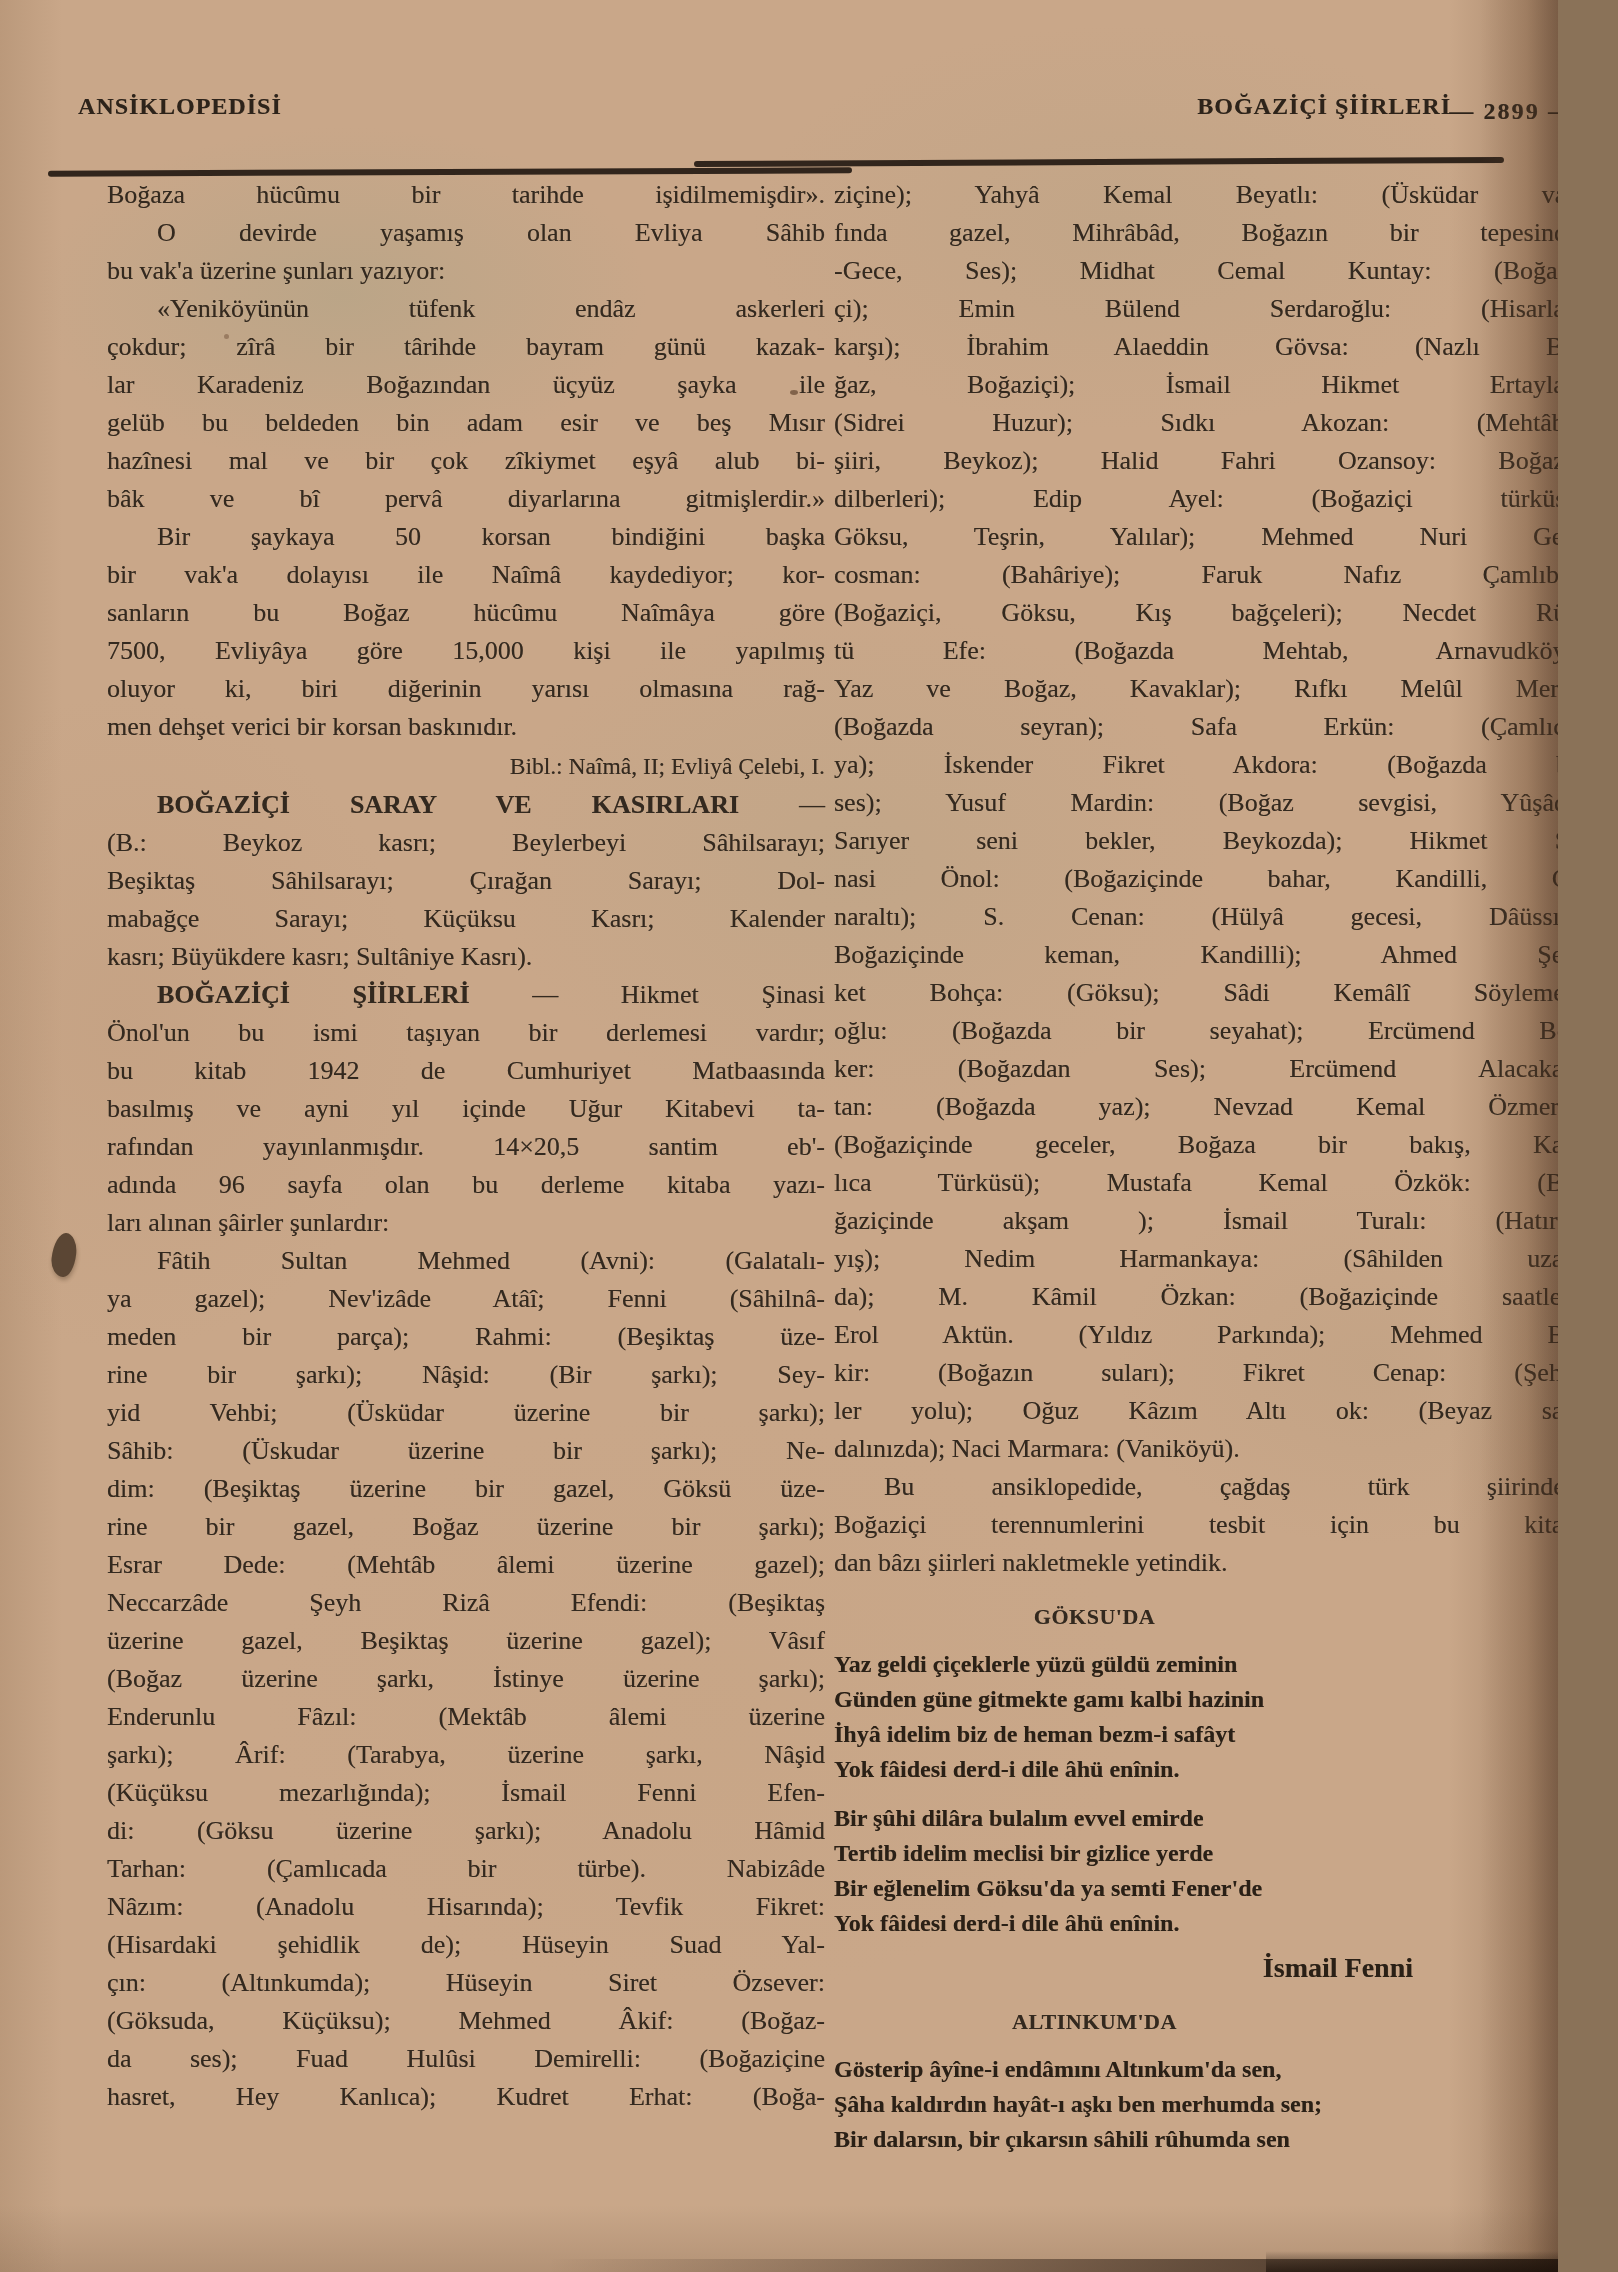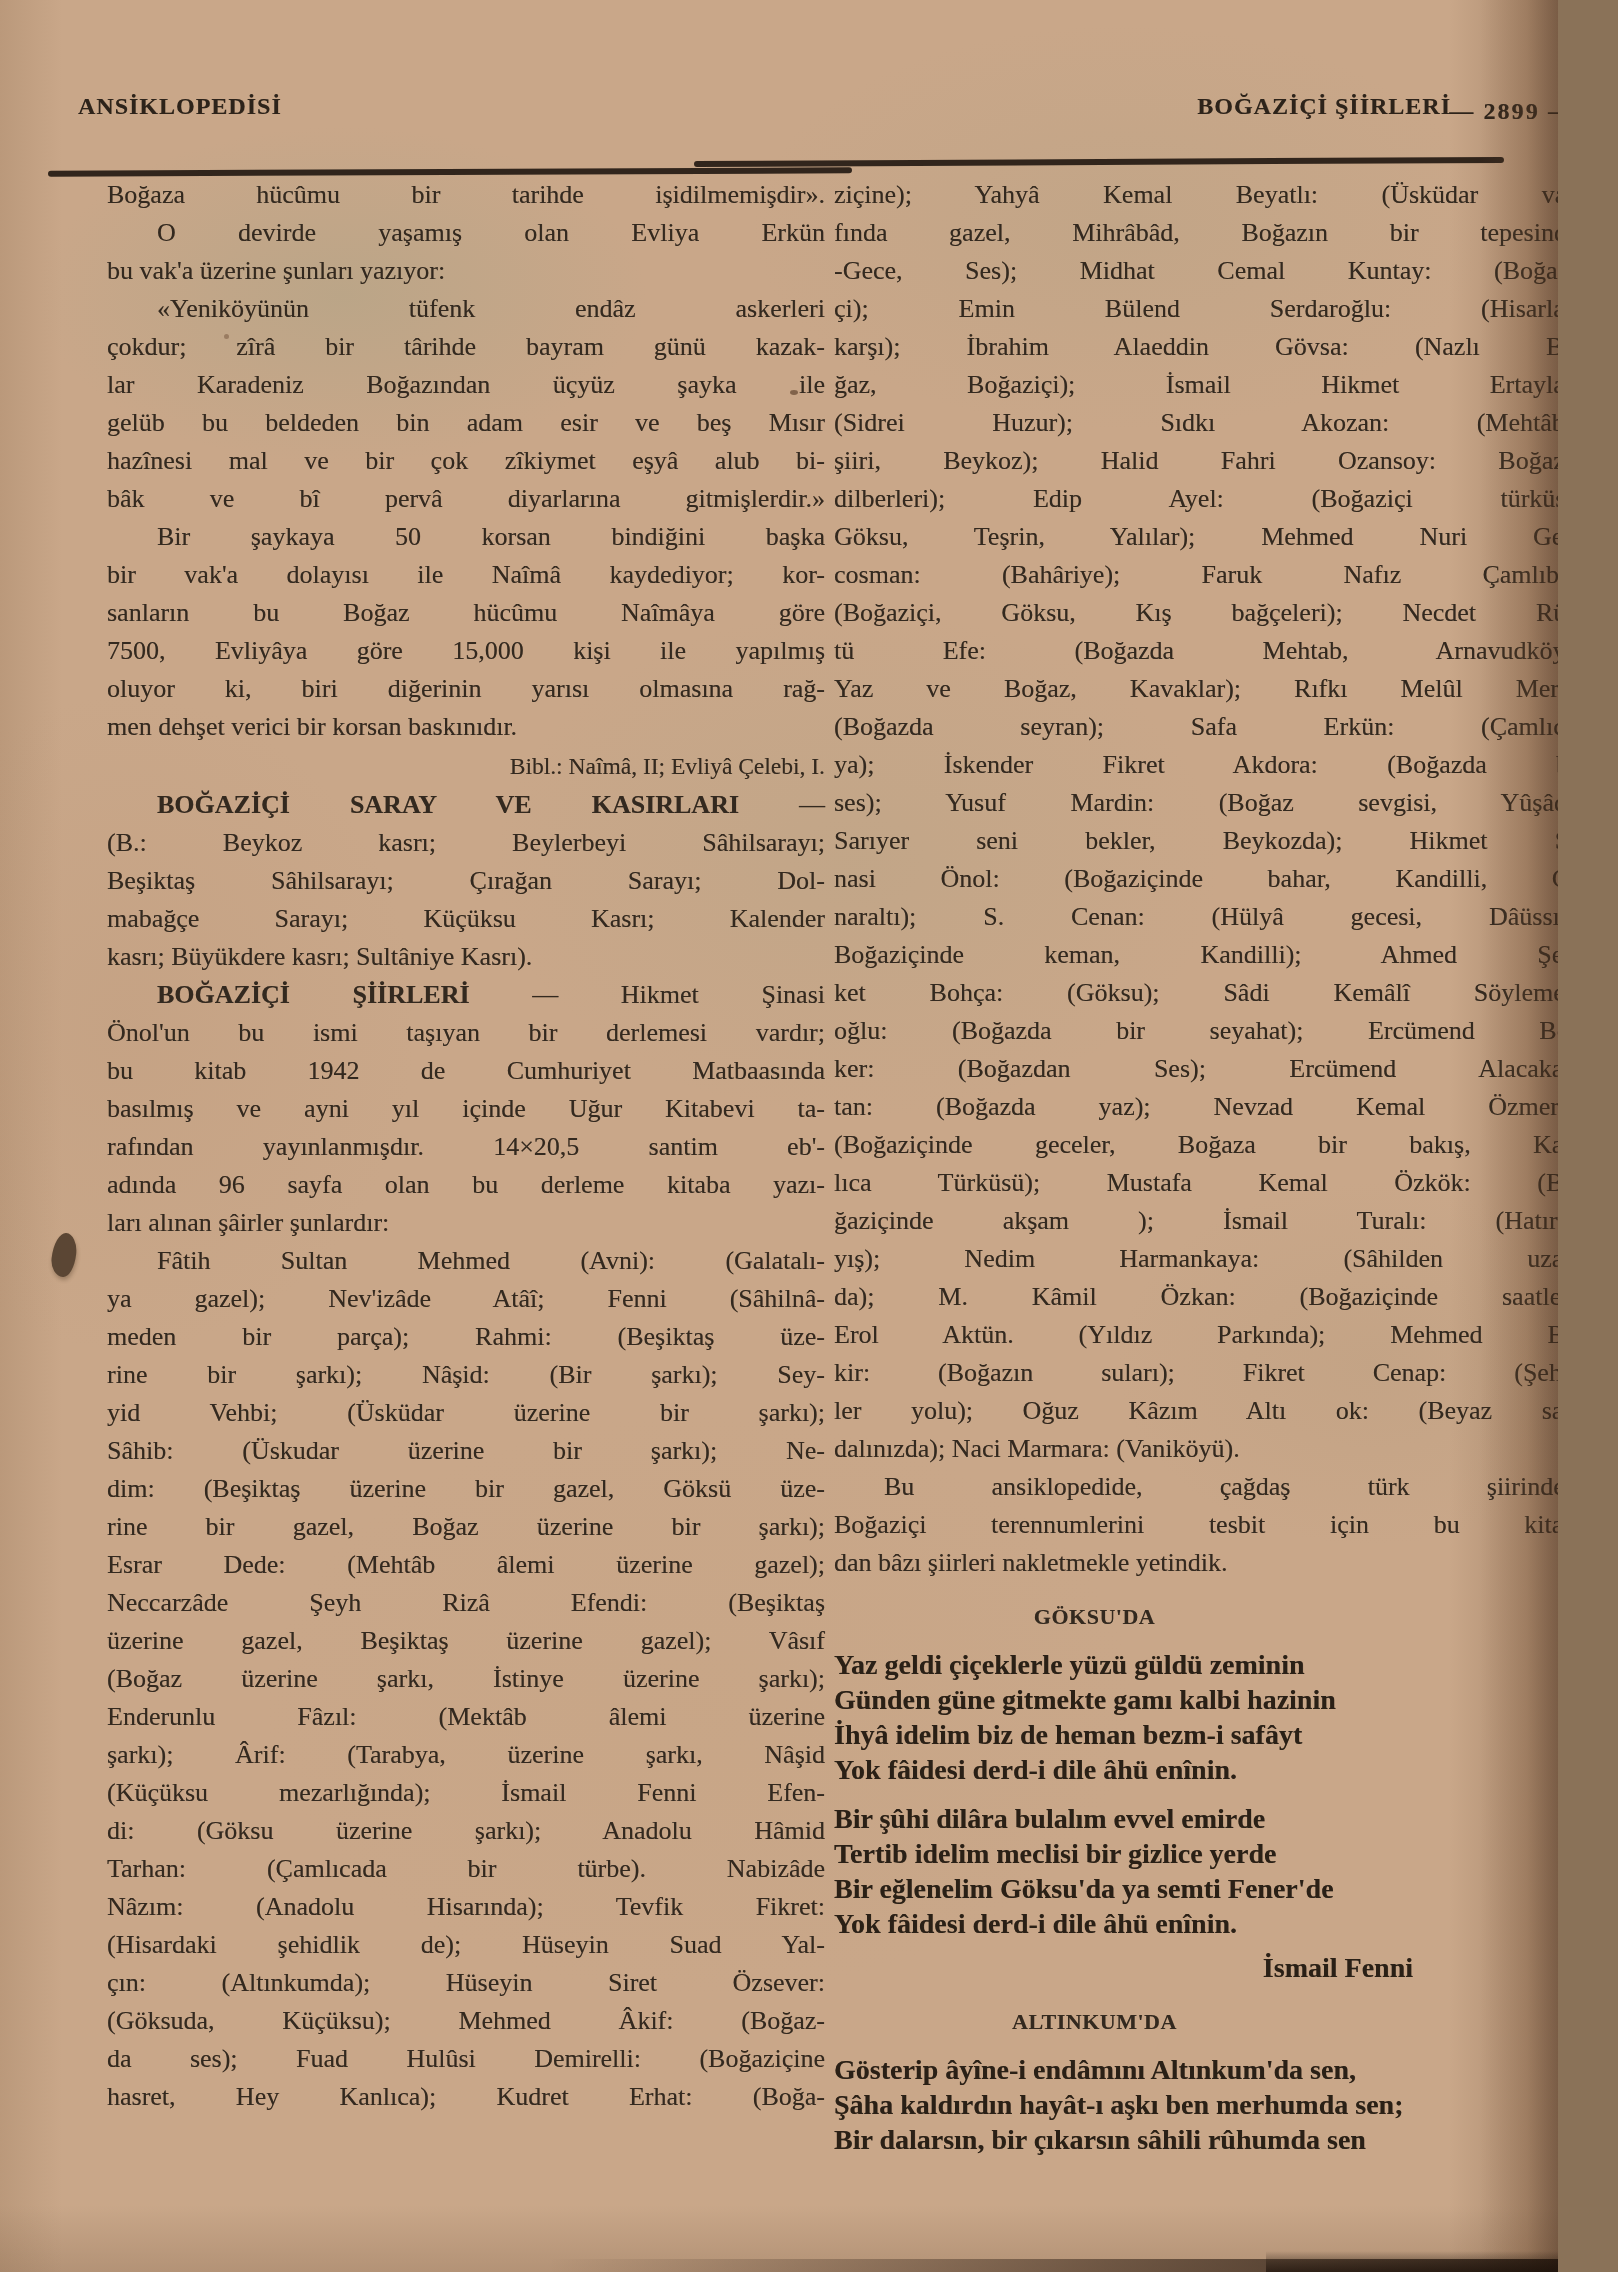--- a/index.html
+++ b/index.html
@@ -38,21 +38,21 @@
   .line{min-height:38px;white-space:normal;}
   .line.j{text-align:justify;text-align-last:justify;}
   .line.ind{text-indent:50px;}
   .b{font-weight:bold;}
 
   .block.bibl{font-size:23.5px;margin:1px 0 1px;text-align:right;}
   .block.heading{font-weight:bold;font-size:22px;letter-spacing:0.5px;
                  text-align:center;padding-right:230px;margin:15.7px 0 5.2px;}
   .block.heading .line{min-height:42px;}
   .block.poem{margin-top:7.3px;color:#2a2016;}
-  .block.poem .line{font-weight:bold;font-size:28px;line-height:35px;min-height:35px;}
+  .block.poem .line{font-weight:bold;font-size:24px;line-height:35px;min-height:35px;}
   .block.poem + .block.poem{margin-top:13.6px;}
   .block.signature{font-weight:bold;font-size:28px;text-align:right;
                    padding-right:172px;margin:8.4px 0 3.1px;color:#2a2016;}
 
   .ink-blob{position:absolute;left:52px;top:1233px;width:24px;height:44px;
             background:#483626;border-radius:50% 50% 45% 55% / 60% 45% 55% 40%;
             transform:rotate(6deg);opacity:.85;box-shadow:1px 3.1px 4.2px rgba(70,50,30,.4);}
   .speck{position:absolute;border-radius:50%;}
   .s1{left:790px;top:390px;width:8.4px;height:5.2px;background:#5a3f2a;opacity:.65;}
   .s2{left:1569px;top:779px;width:7.3px;height:7.3px;background:#7c4a33;opacity:.8;}
@@ -74,21 +74,21 @@
     <span class="hr">BOĞAZİÇİ ŞİİRLERİ</span>
   </div>
   <div class="rule rule-a"></div>
   <div class="rule rule-b"></div>
 
   <div class="col col-left" id="col-left">
       <div class="block para">
         <div class="line j">Boğaza hücûmu bir tarihde işidilmemişdir».</div>
       </div>
       <div class="block para">
-        <div class="line j ind">O devirde yaşamış olan Evliya Erkün</div>
+        <div class="line j ind">O devirde yaşamış olan Evliya Sâhib</div>
         <div class="line">bu vak'a üzerine şunları yazıyor:</div>
       </div>
       <div class="block para">
         <div class="line j ind">«Yeniköyünün tüfenk endâz askerleri</div>
         <div class="line j">çokdur; zîrâ bir târihde bayram günü kazak-</div>
         <div class="line j">lar Karadeniz Boğazından üçyüz şayka ile</div>
         <div class="line j">gelüb bu beldeden bin adam esir ve beş Mısır</div>
         <div class="line j">hazînesi mal ve bir çok zîkiymet eşyâ alub bi-</div>
         <div class="line j">bâk ve bî pervâ diyarlarına gitmişlerdir.»</div>
       </div>

